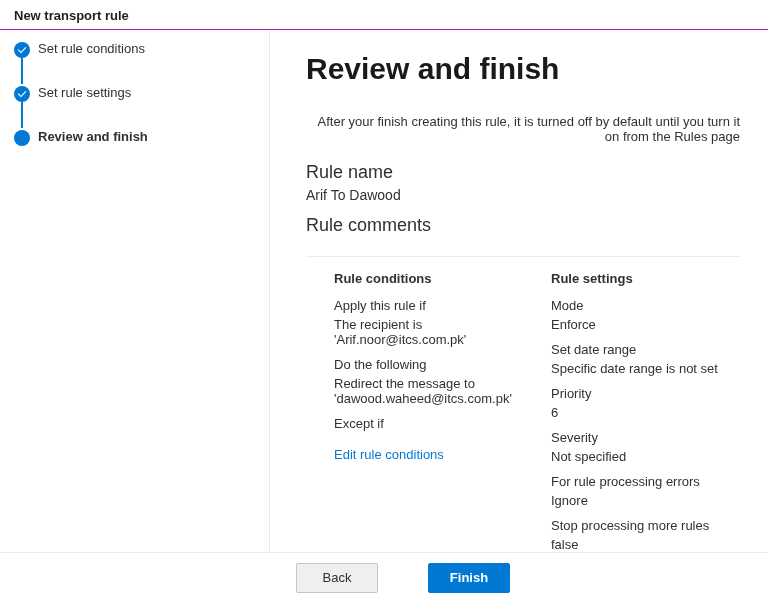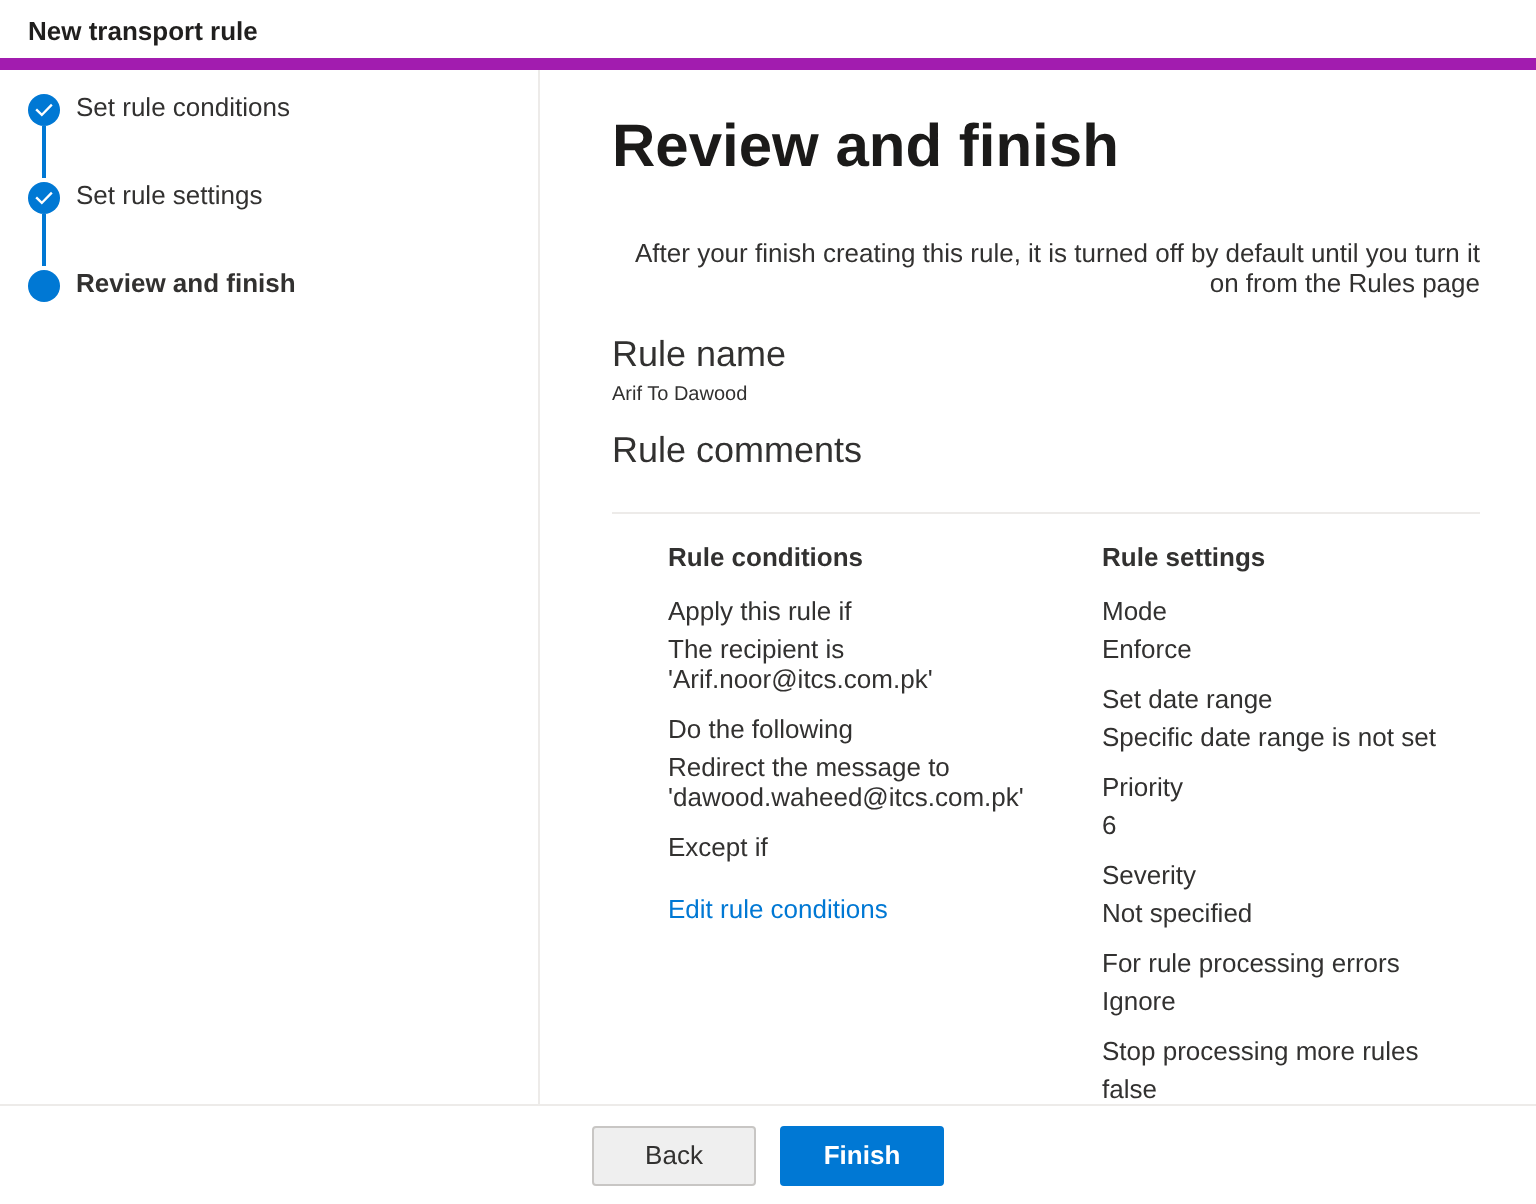--- a/index.html
+++ b/index.html
@@ -6,21 +6,21 @@
   html, body {
     margin: 0; padding: 0; width: 768px; height: 602px;
     font-family: "Segoe UI", Arial, sans-serif;
     color: #323130; background: #fff;
   }
   .root { display: flex; flex-direction: column; height: 100%; }
   .header {
     padding: 8px 14px 6px 14px;
     font-size: 13px; font-weight: 600; color: #201f1e;
   }
-  .body { flex: 1; display: flex; border-top: 6px solid #a21caf; overflow: hidden; }
+  .body { flex: 1; display: flex; border-top: 1px solid #a21caf; overflow: hidden; }
   .sidebar {
     width: 270px; border-right: 1px solid #edebe9;
     padding: 10px 0 0 0;
   }
   .step { position: relative; padding-left: 38px; height: 44px; display:flex; align-items:flex-start;}
   .step .dot {
     position: absolute; left: 14px; top: 2px;
     width: 16px; height: 16px; border-radius: 50%;
     background: #0078d4; display:flex; align-items:center; justify-content:center;
   }
@@ -28,35 +28,35 @@
   .step .connector {
     position:absolute; left: 21px; top: 18px; width:2px; height:26px;
     background:#0078d4;
   }
   .step .label { font-size: 13px; color:#323130; padding-top:1px; }
   .step.active .label { font-weight:600; }
   .main { flex:1; overflow:auto; padding: 22px 28px 10px 36px; }
   h1.title { font-size: 30px; font-weight:700; margin:0 0 28px 0; color:#1b1a19;}
   .intro { font-size:13px; color:#323130; margin-bottom:18px;text-align:right; }
   .fieldlabel { font-size:18px; color:#323130; margin-top:12px; }
-  .fieldvalue { font-size:10px; color:#323130; margin-top:4px; }
+  .fieldvalue { font-size:14px; color:#323130; margin-top:4px; }
   hr.sep { border:none; border-top:1px solid #edebe9; margin:20px 0 14px 0;}
   .twocol { display:flex; gap:0;}
   .col { flex:1;margin-left:28px; }
   .col h3 { font-size:13px; font-weight:600; margin:0 0 12px 0; }
   .kv-label { font-size:13px; margin-top:10px; }
   .kv-value { font-size:13px; color:#323130; margin-top:4px; }
   .link { color:#0078d4; cursor:pointer; font-size:13px; display:inline-block; margin-top:16px;}
   .footer {
     border-top:1px solid #edebe9; height:50px; display:flex;
     justify-content:center; align-items:center; gap:12px;
   }
   button.btn {
     height:30px; min-width:82px; font-size:13px; border-radius:2px;
-    cursor:pointer; font-family:inherit;
+    cursor:pointer; font-family:inherit;margin-left:38px;
   }
   button.secondary { background:#efefef; border:1px solid #c8c6c4; color:#323130;}
   button.primary { background:#0078d4; border:1px solid #0078d4; color:#fff; font-weight:600;}
 </style>
 </head>
 <body>
 
 <div class="root">
   <div class="header">
     <span>New transport rule</span>

